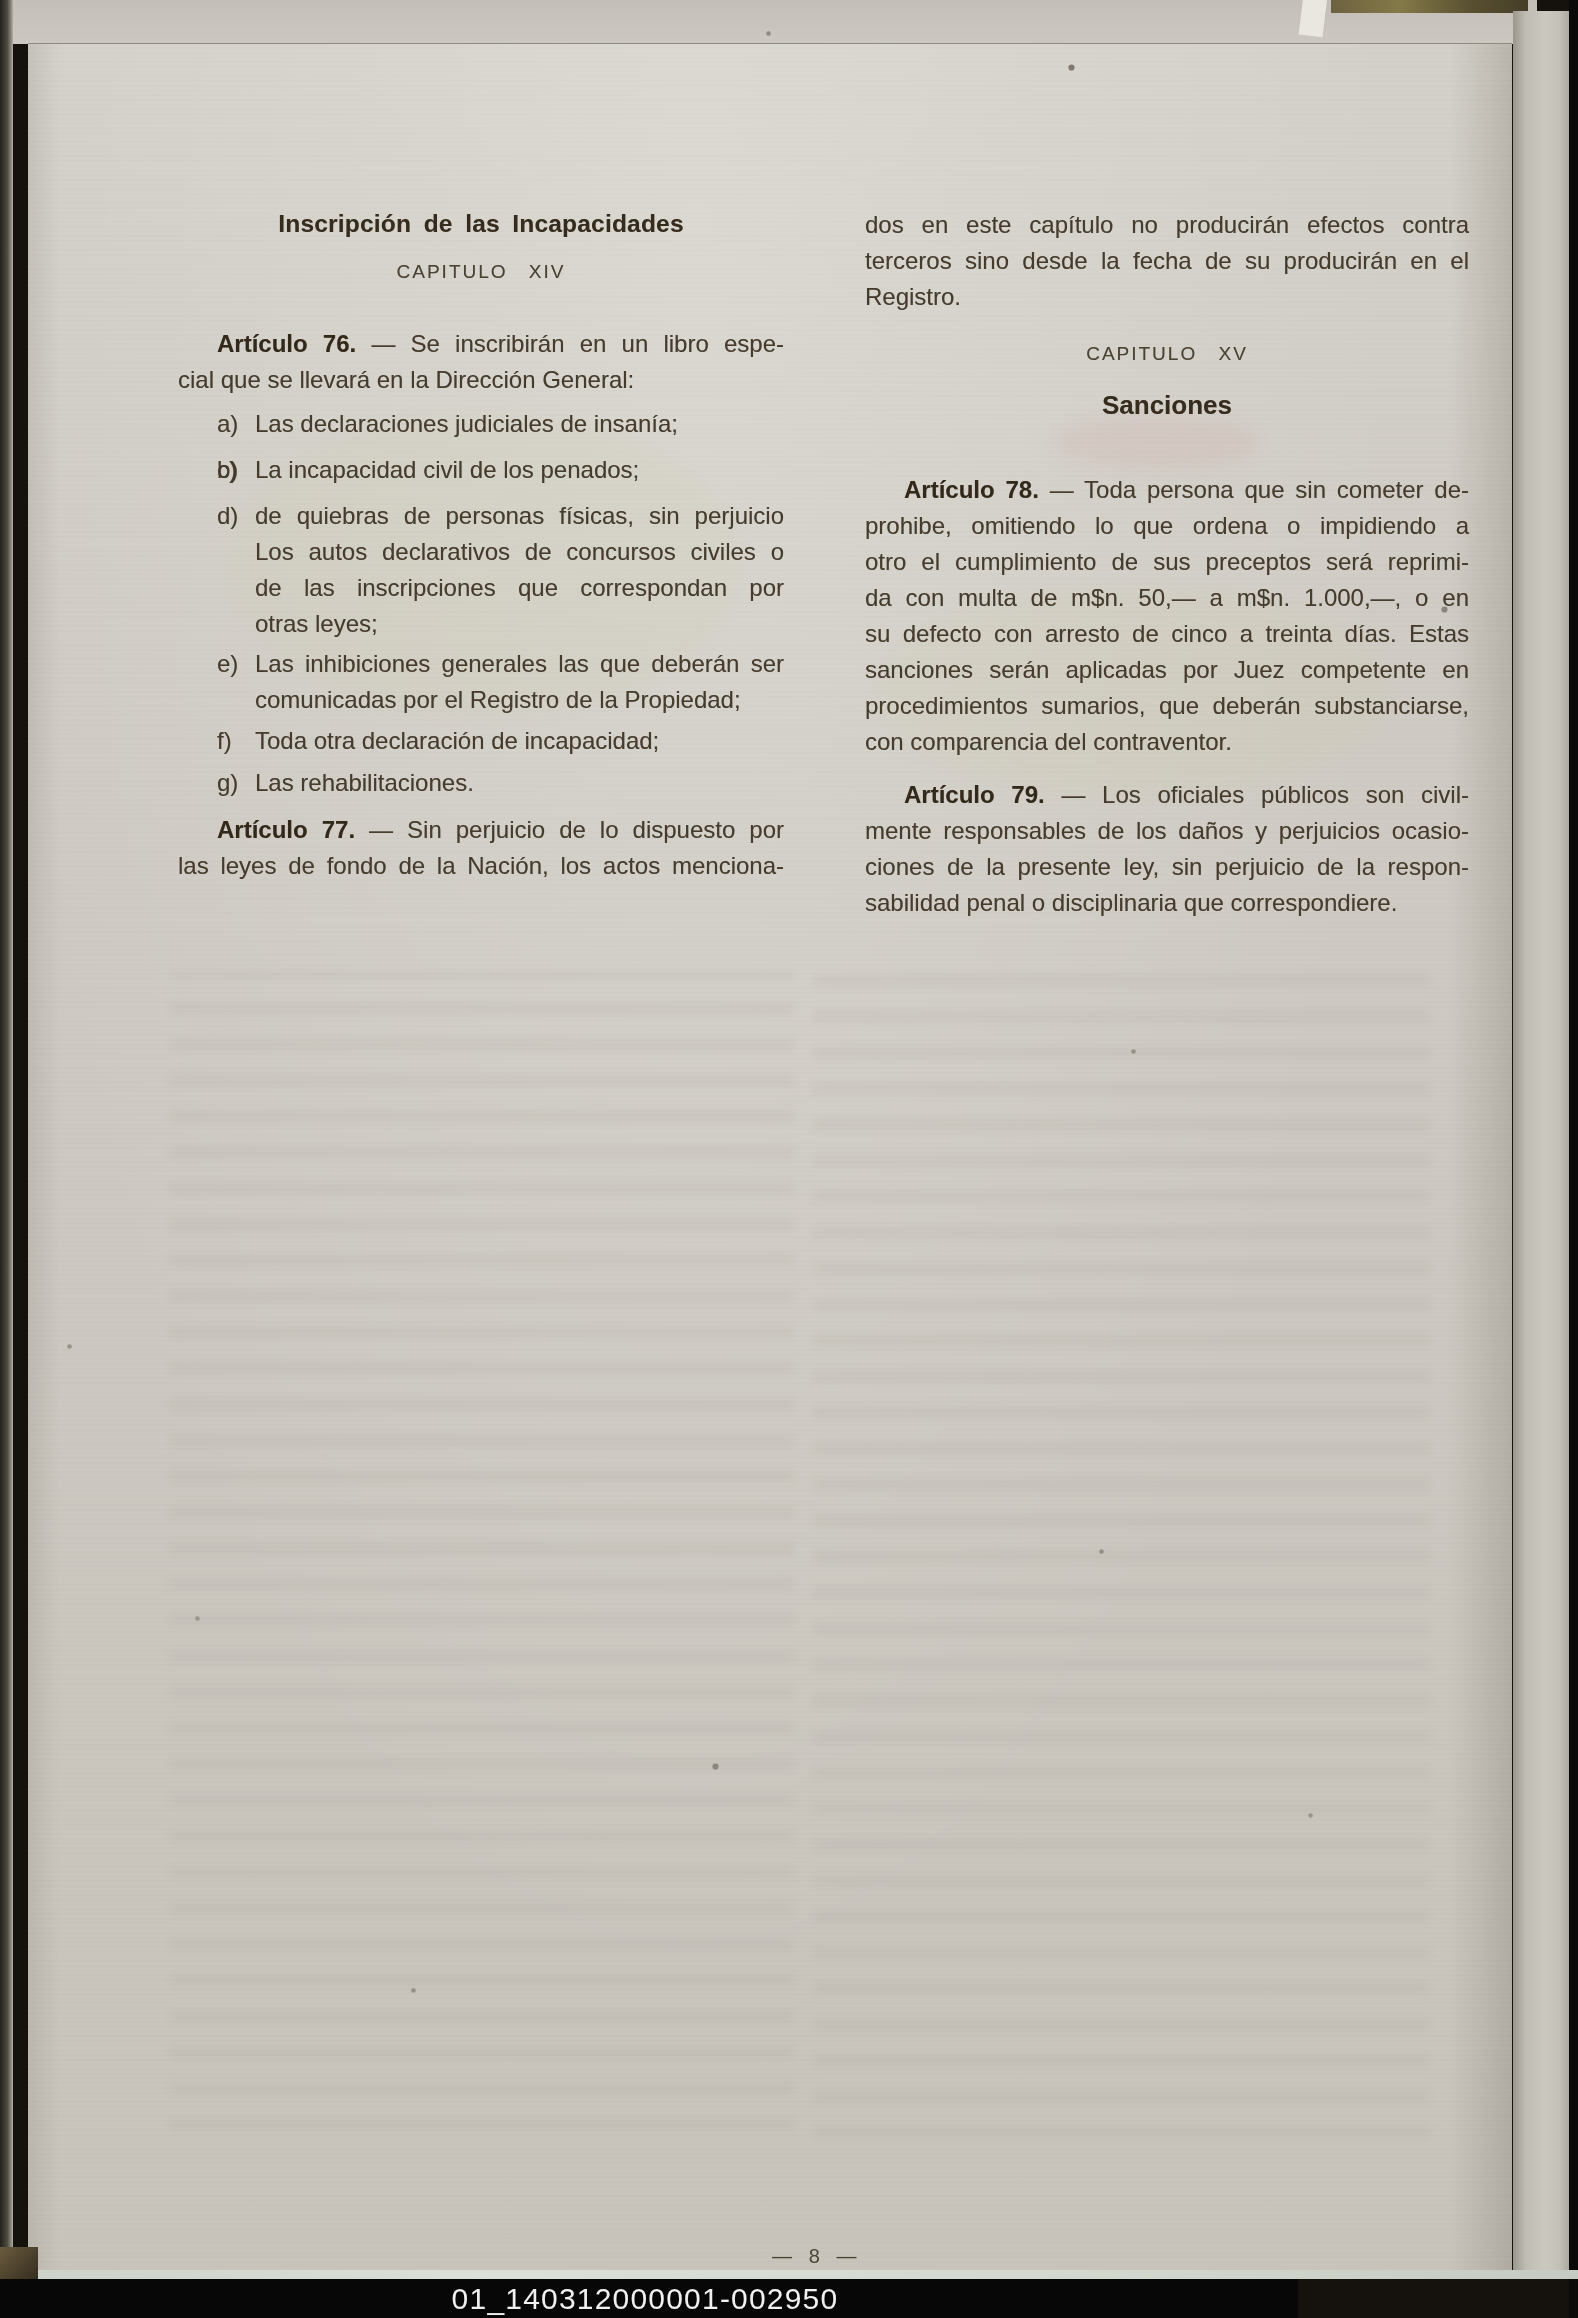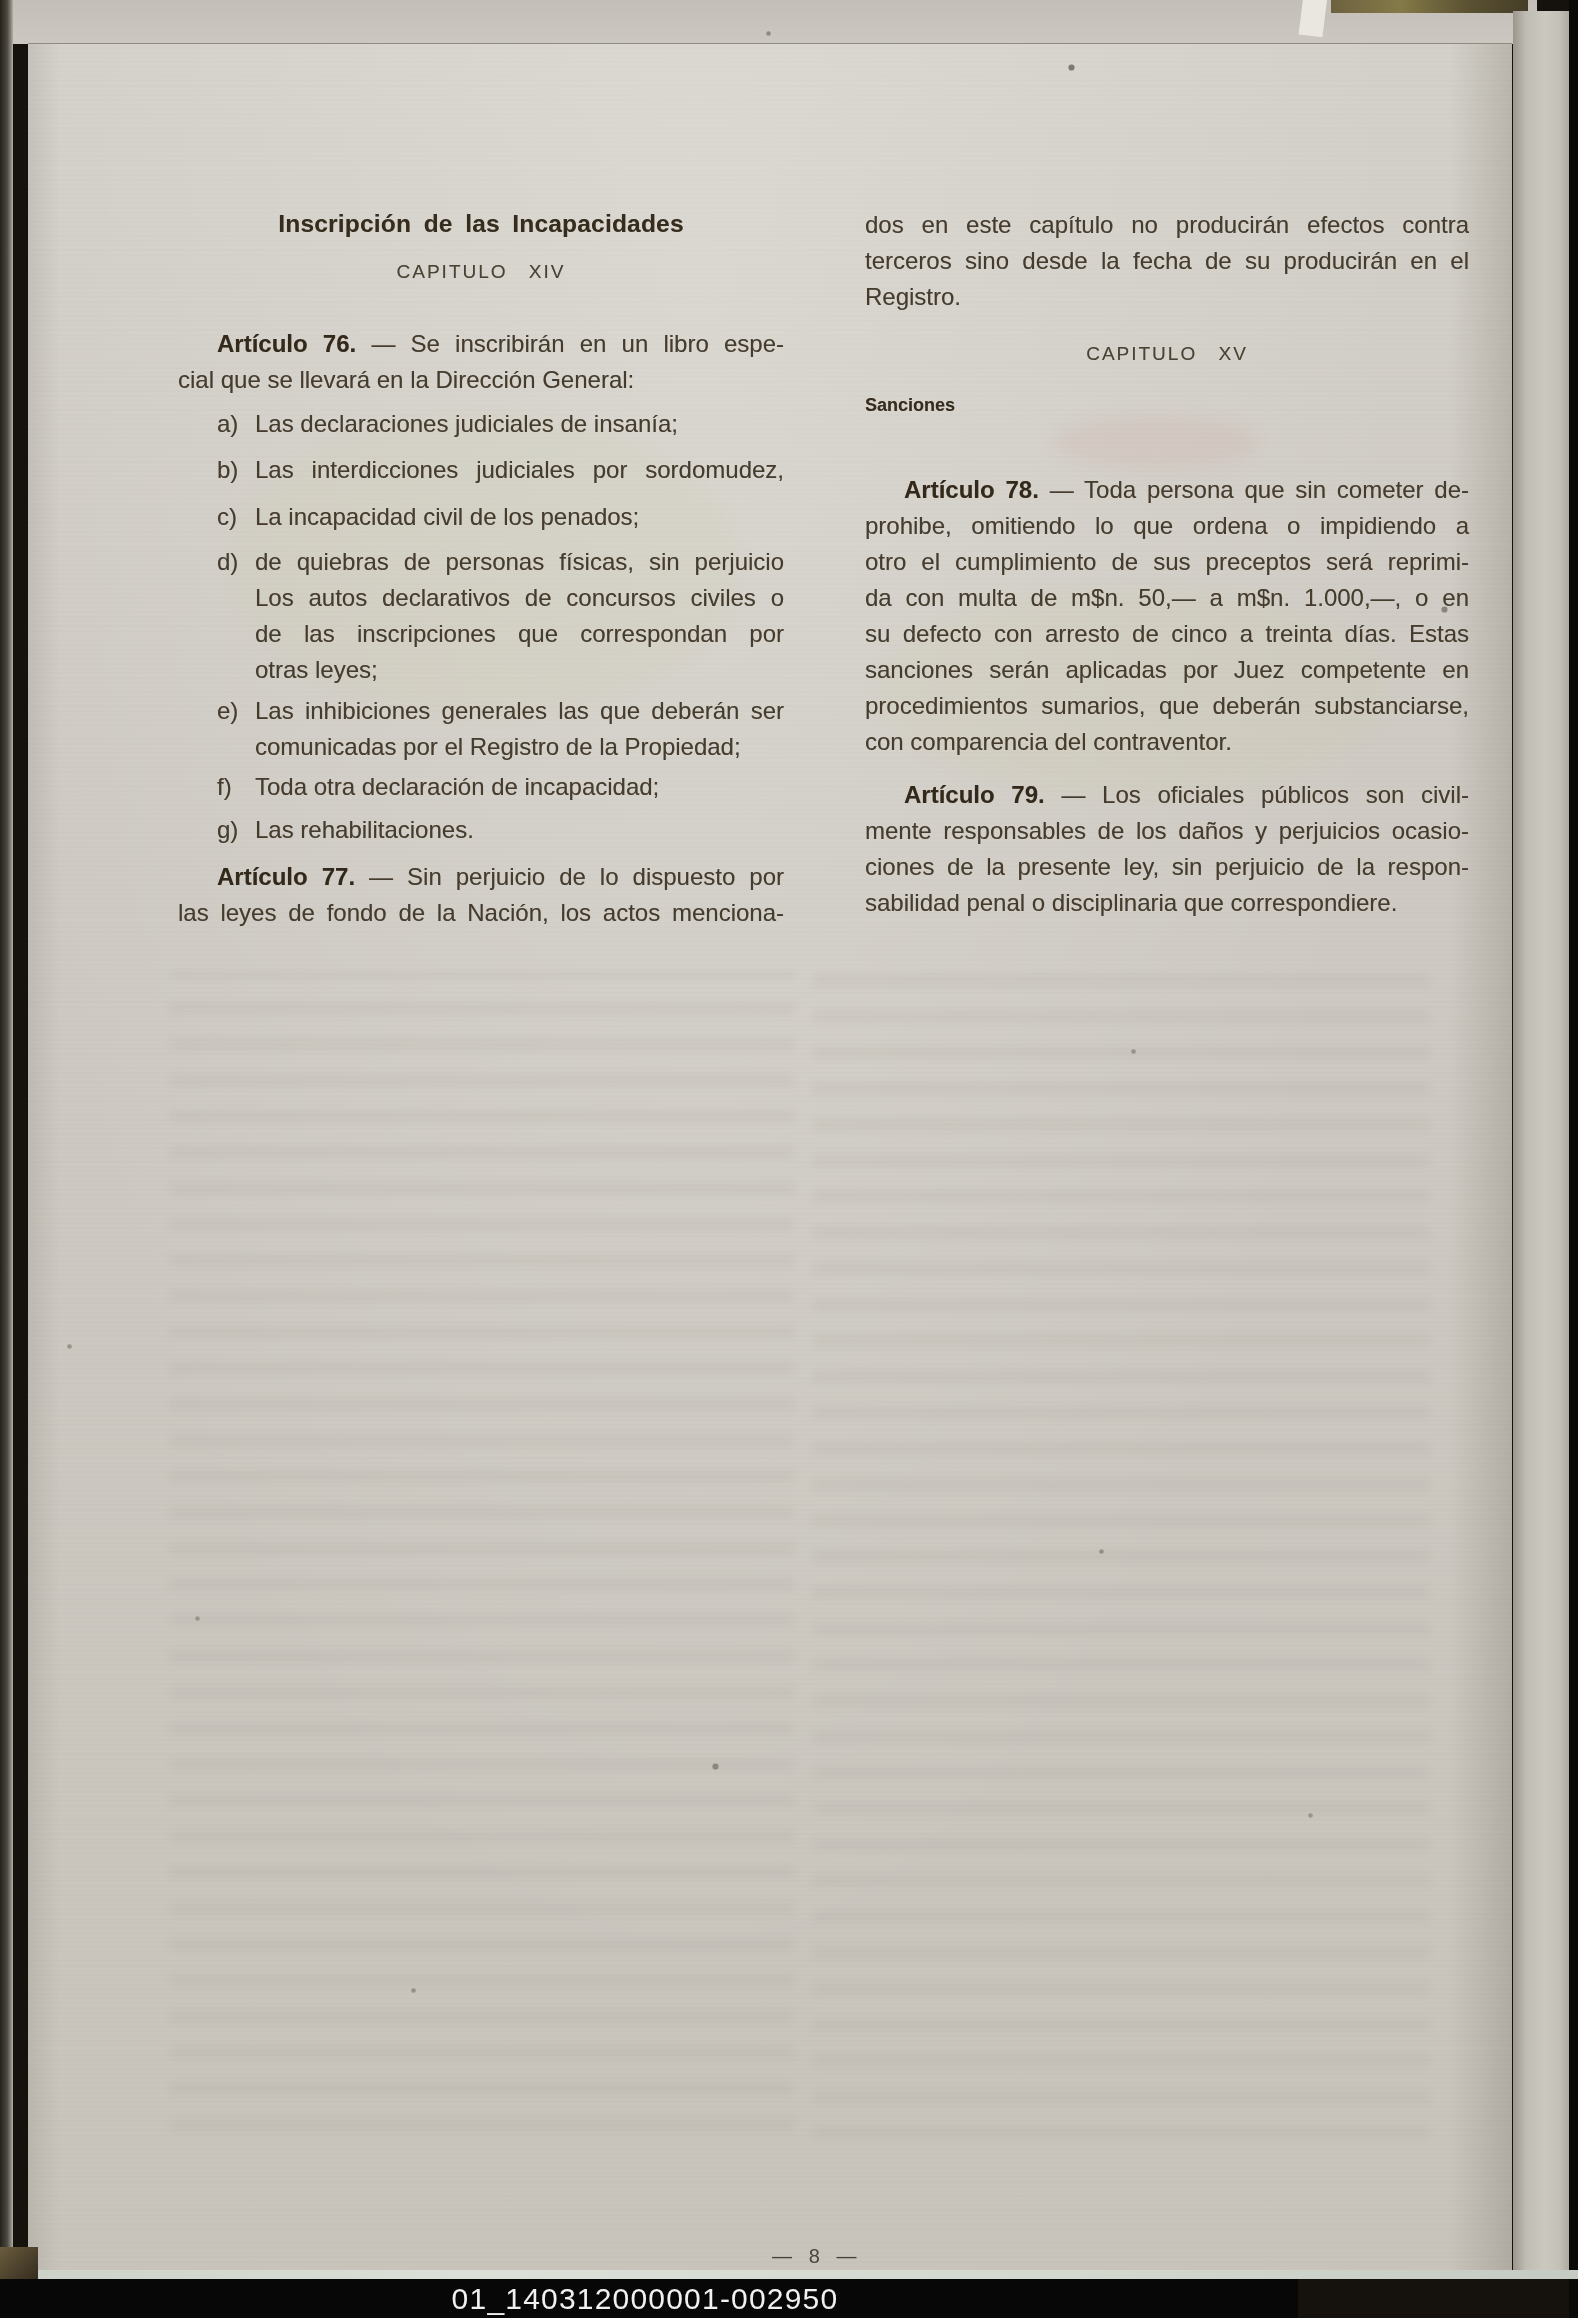--- a/index.html
+++ b/index.html
@@ -66,21 +66,21 @@
   .col{position:absolute;color:#453c2e;font-size:24px;line-height:36px;
     text-shadow:0.2px 0.3px 0.5px rgba(70,60,45,0.35);}
   .col b{font-weight:700;color:#33291b;}
   .col-left{left:178px;top:210px;width:606px;}
   .col-right{left:865px;top:207px;width:604px;}
 
   .doc-title{font-size:24.5px;font-weight:700;color:#352c1d;text-align:center;
     line-height:27px;word-spacing:5.5px;letter-spacing:0.2px;}
   .chapter-line{font-size:19px;color:#4a4334;text-align:center;line-height:22px;
     letter-spacing:2px;word-spacing:14px;margin-top:24px;}
-  .section-title{font-size:18px;font-weight:700;color:#352c1d;text-align:left;line-height:24px;}
+  .section-title{font-size:26px;font-weight:700;color:#352c1d;text-align:center;line-height:24px;}
 
   .line{text-align:justify;text-align-last:justify;}
   .line.first{text-indent:39px;}
   .line.last{text-align-last:left;}
 
   .item{position:relative;padding-left:77px;}
   .item .letter{position:absolute;left:39px;top:0;}
 
   
   #left-blocks .blk0{margin-top:43px;}
@@ -125,21 +125,20 @@
         <div class="blk0 para">
           <div class="line first"><b>Artículo 76.</b> — Se inscribirán en un libro espe-</div>
           <div class="line last">cial que se llevará en la Dirección General:</div>
         </div>
         <div class="blk1 item">
           <span class="letter">a)</span>
           <div class="line last">Las declaraciones judiciales de insanía;</div>
         </div>
         <div class="blk2 item">
           <span class="letter">b)</span>
-          <div class="line">Las interdicciones judiciales por sordomudez,</div>
         </div>
         <div class="blk3 item">
           <span class="letter">c)</span>
           <div class="line last">La incapacidad civil de los penados;</div>
         </div>
         <div class="blk4 item">
           <span class="letter">d)</span>
           <div class="line">de quiebras de personas físicas, sin perjuicio</div>
           <div class="line">Los autos declarativos de concursos civiles o</div>
           <div class="line">de las inscripciones que correspondan por</div>

